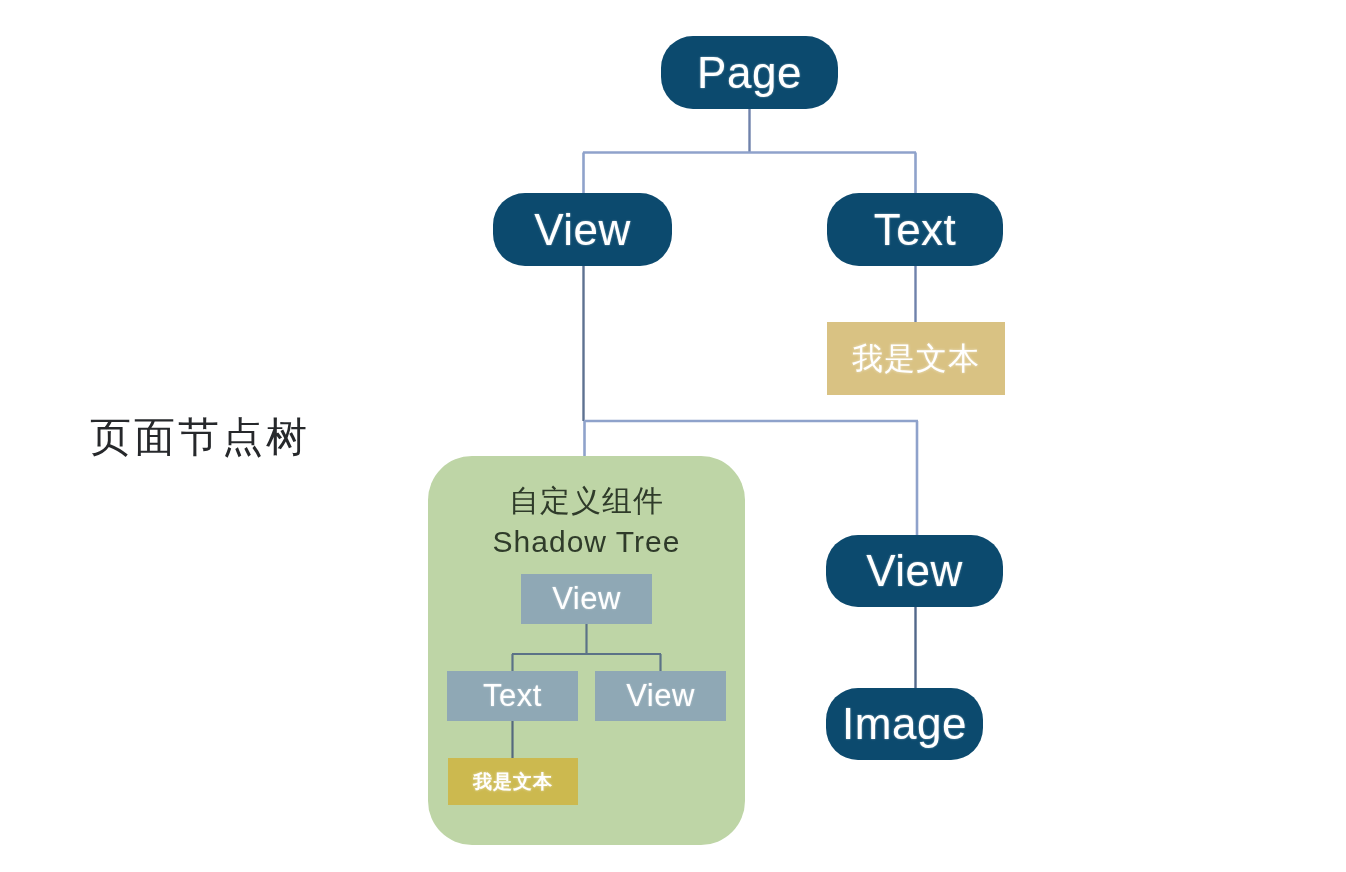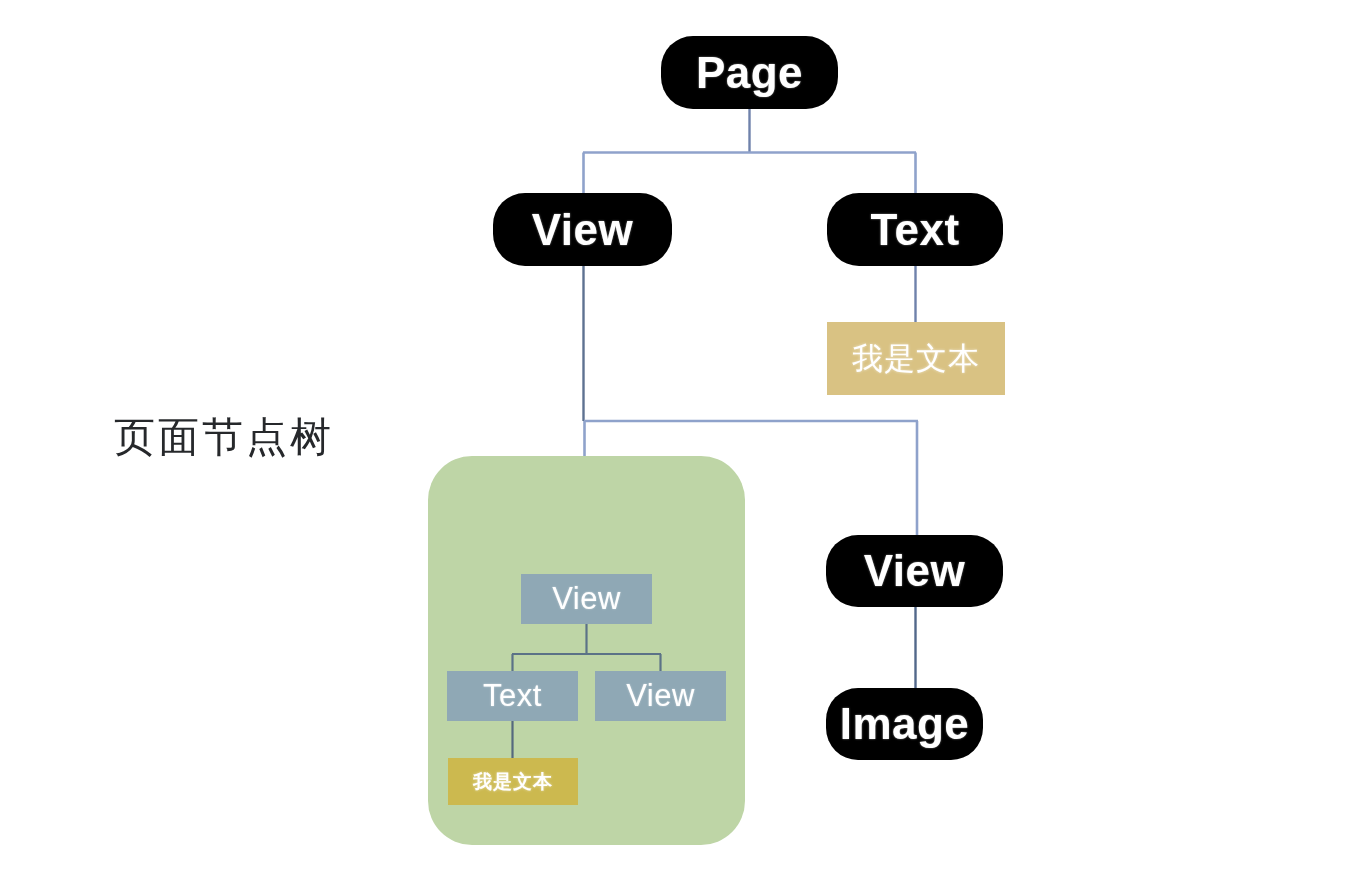--- a/index.html
+++ b/index.html
@@ -31,23 +31,23 @@
     box-sizing: border-box;
     display: flex;
     align-items: center;
     justify-content: center;
     color: #ffffff;
     letter-spacing: 0.5px;
     text-shadow: 0 0 2px rgba(255,255,255,0.55);
     white-space: nowrap;
   }
   .node-outer {
-    background: #000000;
+    background: #0c4a6e;
     font-size: 44px;
-    font-weight: 700;
+    font-weight: 400;
     border-radius: 32px;
   }
   .node-inner {
     background: #8fa8b5;
     font-size: 31px;
     font-weight: 400;
   }
   .node-text-outer {
     background: #d9c283;
     font-size: 31px;
@@ -109,29 +109,31 @@
 
     <path d="M 915.5 607 L 915.5 688" stroke="#52688a" stroke-width="2.4" fill="none"></path>
 
     <path d="M 586.5 624 L 586.5 654" stroke="#5b7287" stroke-width="2.2" fill="none"></path>
     <path d="M 512 654 L 661 654" stroke="#5b7287" stroke-width="2.2" fill="none"></path>
     <path d="M 512.5 654 L 512.5 671" stroke="#5b7287" stroke-width="2.2" fill="none"></path>
     <path d="M 660.5 654 L 660.5 671" stroke="#5b7287" stroke-width="2.2" fill="none"></path>
     <path d="M 512.5 721 L 512.5 758" stroke="#55697e" stroke-width="2.2" fill="none"></path>
   </svg>
 
+  <div id="shadow-caption" style="left: 428px; top: 480px; width: 317px;">自定义组件
+Shadow Tree</div>
 
   <div id="nodes-layer">
       <div class="node node-outer" style="left: 661px; top: 36px; width: 177px; height: 73px;">Page</div>
       <div class="node node-outer" style="left: 493px; top: 193px; width: 179px; height: 73px;">View</div>
       <div class="node node-outer" style="left: 827px; top: 193px; width: 176px; height: 73px;">Text</div>
       <div class="node node-text-outer" style="left: 827px; top: 322px; width: 178px; height: 73px;">我是文本</div>
       <div class="node node-inner" style="left: 521px; top: 574px; width: 131px; height: 50px;">View</div>
       <div class="node node-inner" style="left: 447px; top: 671px; width: 131px; height: 50px;">Text</div>
       <div class="node node-inner" style="left: 595px; top: 671px; width: 131px; height: 50px;">View</div>
       <div class="node node-text-inner" style="left: 448px; top: 758px; width: 130px; height: 47px;">我是文本</div>
       <div class="node node-outer" style="left: 826px; top: 535px; width: 177px; height: 72px;">View</div>
       <div class="node node-outer" style="left: 826px; top: 688px; width: 157px; height: 72px;">Image</div>
     </div>
 
-  <div id="diagram-label" style="left: 90px; top: 410px; margin-left: 24px;">页面节点树</div>
+  <div id="diagram-label" style="left: 90px; top: 410px;">页面节点树</div>
 
 </div>
 
 </body></html>

